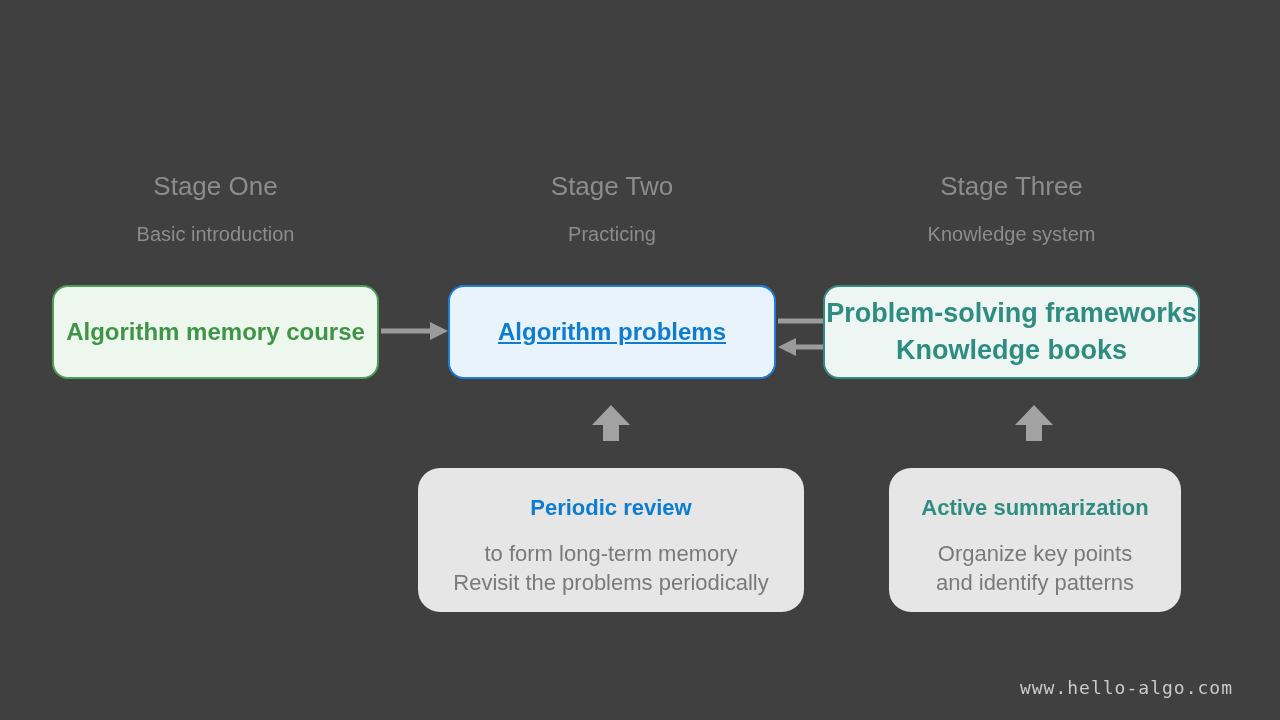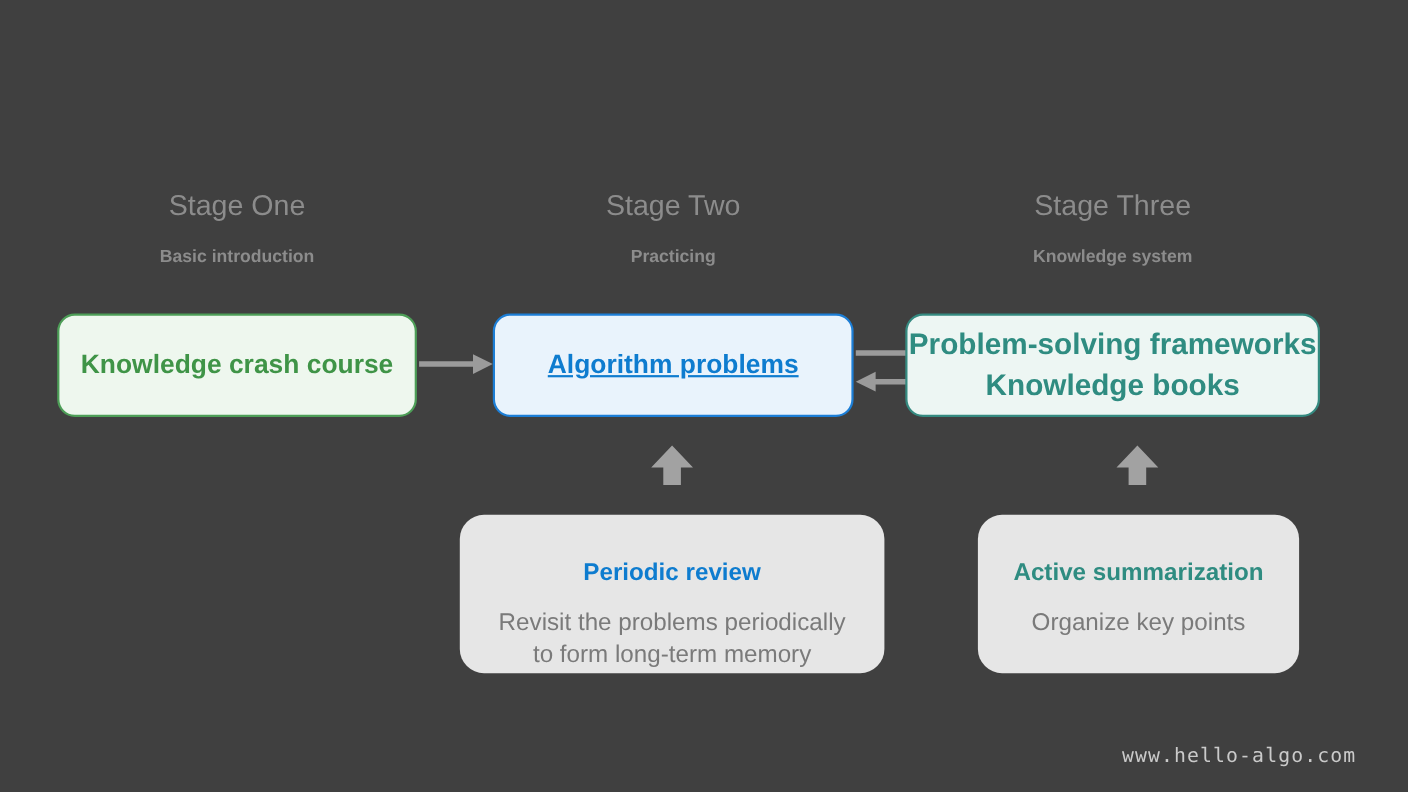--- a/index.html
+++ b/index.html
@@ -16,23 +16,23 @@
     top: 171px;
     font-size: 26px;
     line-height: 30px;
     font-weight: 400;
     color: #8c8c8c;
     text-align: center;
   }
   .stage-subtitle {
     position: absolute;
     top: 221px;
-    font-size: 16px;
+    font-size: 20px;
     line-height: 26px;
-    font-weight: 700;
+    font-weight: 400;
     color: #8c8c8c;
     text-align: center;
   }
   .col1 { left: 52px;  width: 327px; }
   .col2 { left: 448px; width: 328px; }
   .col3 { left: 823px; width: 377px; }
 
   .stage-box {
     position: absolute;
     top: 285px;
@@ -82,21 +82,21 @@
     position: absolute;
     top: 468px;
     height: 144px;
     border-radius: 22px;
     background: #e6e6e6;
     box-sizing: border-box;
     display: flex;
     flex-direction: column;
     align-items: center;
     text-align: center;
-    padding-top: 39px;
+    padding-top: 27px;
   }
   .note-left  { left: 418px; width: 386px; }
   .note-right { left: 889px; width: 292px; }
   .note-title {
     font-size: 22px;
     line-height: 26px;
     font-weight: 700;
     margin-bottom: 18px;
   }
   .note-title-blue { color: #0e7ccf; }
@@ -142,46 +142,47 @@
     </g>
 
     <polygon points="611,405 630,425 619,425 619,441 603,441 603,425 592,425" fill="#a2a2a2"></polygon>
 
     <polygon points="1034,405 1053,425 1042,425 1042,441 1026,441 1026,425 1015,425" fill="#a2a2a2"></polygon>
   </svg>
 
   <div class="stage-title col1">Stage One</div>
   <div class="stage-subtitle col1">Basic introduction</div>
   <div class="stage-box box-green col1">
-    <span class="box-line">Knowledge crash course</span>
+    <span class="box-line">Algorithm memory course</span>
   </div>
 
   <div class="stage-title col2">Stage Two</div>
   <div class="stage-subtitle col2">Practicing</div>
   <div class="stage-box box-blue col2">
     <span class="box-line">Algorithm problems</span>
   </div>
 
   <div class="stage-title col3">Stage Three</div>
   <div class="stage-subtitle col3">Knowledge system</div>
   <div class="stage-box box-teal col3">
     <span class="box-line">Problem-solving frameworks</span>
     <span class="box-line">Knowledge books</span>
   </div>
 
   <div class="note-card note-left">
     <div class="note-title note-title-blue">Periodic review</div>
     <div class="note-body">
+      <span class="body-line">to form long-term memory</span>
       <span class="body-line">Revisit the problems periodically</span>
-      <span class="body-line">to form long-term memory</span>
     </div>
   </div>
 
   <div class="note-card note-right">
     <div class="note-title note-title-teal">Active summarization</div>
     <div class="note-body">
       <span class="body-line">Organize key points</span>
+      <span class="body-line">and identify patterns</span>
     </div>
   </div>
 
   <div class="watermark">www.hello-algo.com</div>
 
 </div>
 
 </body></html>

